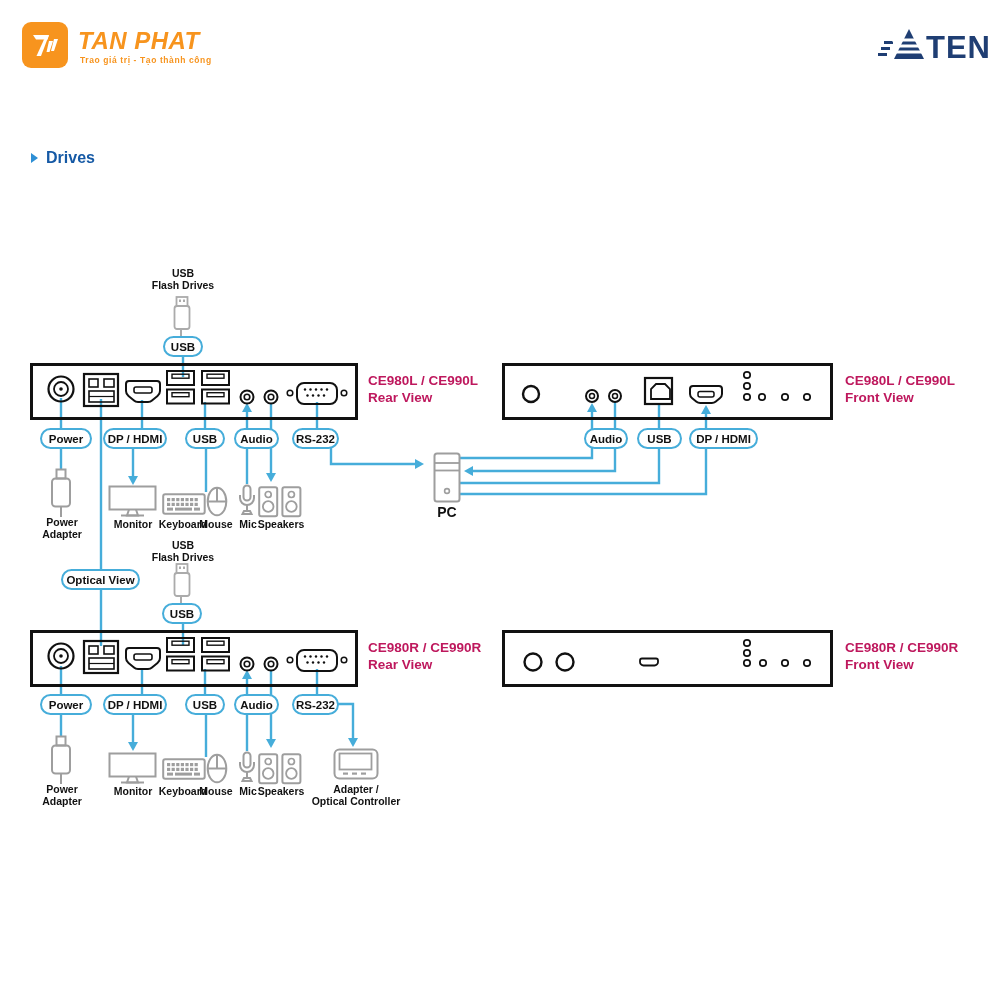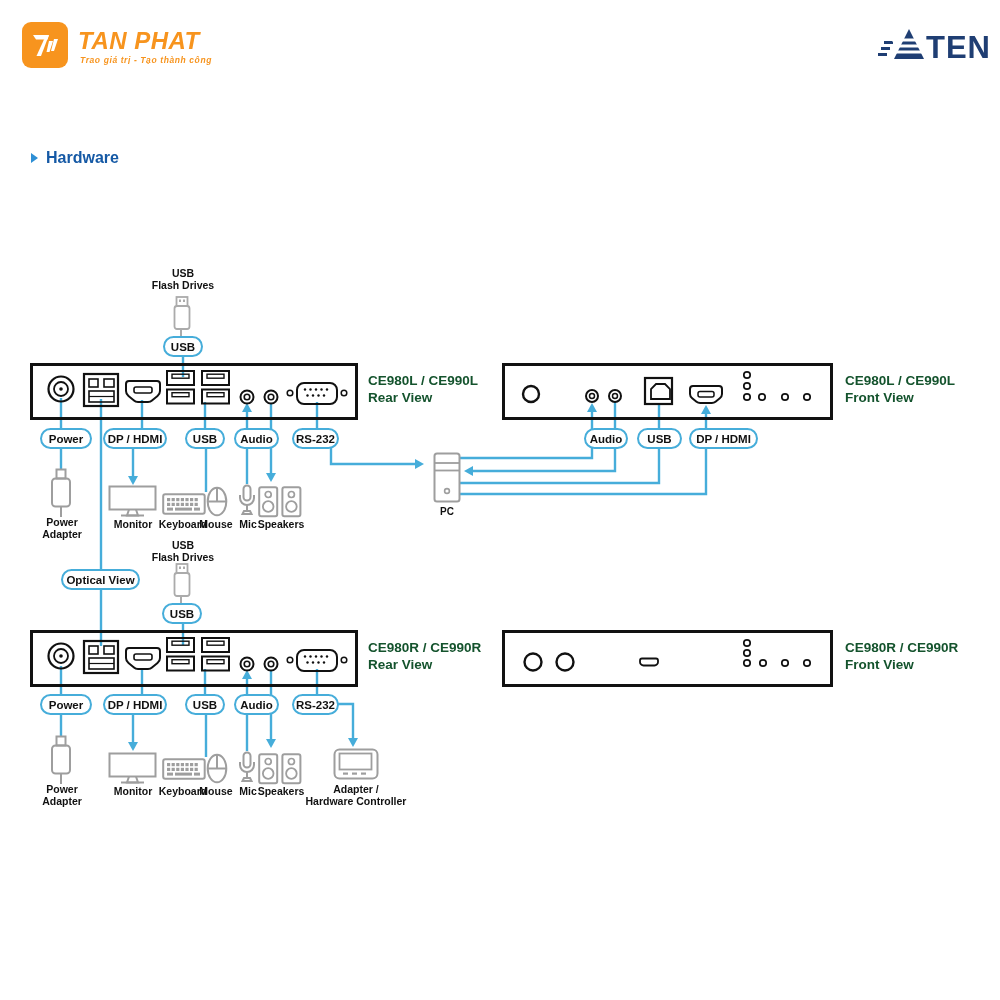--- a/index.html
+++ b/index.html
@@ -2,28 +2,28 @@
 <html><head>
 <meta charset="utf-8">
 <style>
   html,body{margin:0;padding:0;background:#fff;}
   body{width:1000px;height:1000px;position:relative;font-family:"Liberation Sans",sans-serif;color:#111;}
   .abs{position:absolute;}
   .pill{position:absolute;display:flex;align-items:center;justify-content:center;background:#fff;
         border:2.5px solid #46ADDA;border-radius:12px;font-weight:bold;font-size:11.5px;height:21px;
         box-sizing:border-box;white-space:nowrap;color:#111;}
   .device{position:absolute;border:3px solid #111;background:transparent;box-sizing:border-box;}
-  .devlbl{position:absolute;color:#14532d;font-weight:bold;font-size:13.5px;line-height:16.5px;white-space:nowrap;}
+  .devlbl{position:absolute;color:#be185d;font-weight:bold;font-size:13.5px;line-height:16.5px;white-space:nowrap;}
   .plabel{position:absolute;font-weight:bold;font-size:10.5px;line-height:12px;color:#111;text-align:center;white-space:nowrap;}
   .heading{position:absolute;left:46px;top:149px;font-size:16px;font-weight:bold;color:#1559A5;}
   .bullet{position:absolute;left:31px;top:153px;width:0;height:0;border-left:7px solid #2D8FD5;
           border-top:5px solid transparent;border-bottom:5px solid transparent;}
   .brandname{position:absolute;left:78px;top:27px;font-size:24px;font-weight:900;font-style:italic;
              color:#F7941E;letter-spacing:.5px;text-align:right;}
-  .brandtag{position:absolute;left:80px;top:55px;font-size:8.5px;font-style:italic;font-weight:bold;color:#F7941E;letter-spacing:.6px;}
+  .brandtag{position:absolute;left:80px;top:55px;font-size:8.5px;font-weight:bold;color:#F7941E;letter-spacing:.6px;}
   svg{display:block;}
 </style>
 </head>
 <body>
 
 <div class="abs" style="left:0;top:0;width:320px;height:80px;">
   <svg class="abs" style="left:22px;top:22px;" width="46" height="46" viewBox="0 0 46 46">
     <rect x="0" y="0" width="46" height="46" rx="9" fill="#F7941E"></rect>
     <g fill="#fff">
       <polygon points="11,13 27,13 25.5,17.5 14,17.5"></polygon>
@@ -45,21 +45,21 @@
   </g>
   <g stroke="#fff" stroke-width="3">
     <line x1="16" y1="14" x2="49" y2="14"></line>
     <line x1="14" y1="20" x2="49" y2="20"></line>
     <line x1="12" y1="26" x2="49" y2="26"></line>
   </g>
   <text x="50" y="32" font-family="Liberation Sans,sans-serif" font-size="31" font-weight="bold" fill="#1F3E73" letter-spacing="1">TEN</text>
 </svg>
 
 <span class="bullet"></span>
-<div class="heading">Hardware</div>
+<div class="heading">Drives</div>
 
 <svg class="abs" style="left:0;top:0;" width="1000" height="1000" viewBox="0 0 1000 1000">
   <g stroke="#46ADDA" stroke-width="2.4" fill="none">
 
     <path d="M101 399 V646"></path>
 
     <path d="M183 355 V377"></path>
     <path d="M61 398 V429"></path> 
       <path d="M61 447 V470"></path>
     <path d="M142 400 V429"></path> 
@@ -408,21 +408,21 @@
 
 <div class="plabel" style="left:36px;top:516px;width:52px;">
   <div>Power</div>
     <div>Adapter</div>
 </div>
 <div class="plabel" style="left:106px;top:518px;width:54px;">Monitor</div>
 <div class="plabel" style="left:156px;top:518px;width:54px;">Keyboard</div>
 <div class="plabel" style="left:196px;top:518px;width:40px;">Mouse</div>
 <div class="plabel" style="left:237px;top:518px;width:22px;">Mic</div>
 <div class="plabel" style="left:256px;top:518px;width:50px;">Speakers</div>
-<div class="plabel" style="left:432px;top:506px;width:30px;font-size:10px;">PC</div>
+<div class="plabel" style="left:432px;top:506px;width:30px;font-size:14px;">PC</div>
 
 <svg class="abs" style="left:50px;top:735px;" width="24" height="52" viewBox="0 0 24 52">
   <g stroke="#9E9E9E" fill="none" stroke-width="2">
     <rect x="6.5" y="1.5" width="9" height="9"></rect>
       <rect x="2" y="10.5" width="18" height="28" rx="3.5"></rect>
       <line x1="11" y1="38.5" x2="11" y2="49"></line>
   </g>
 </svg>
 <svg class="abs" style="left:108px;top:752px;" width="50" height="34" viewBox="0 0 50 34">
   <g stroke="#9E9E9E" fill="none" stroke-width="2">
@@ -494,14 +494,14 @@
   <div>Power</div>
     <div>Adapter</div>
 </div>
 <div class="plabel" style="left:106px;top:785px;width:54px;">Monitor</div>
 <div class="plabel" style="left:156px;top:785px;width:54px;">Keyboard</div>
 <div class="plabel" style="left:196px;top:785px;width:40px;">Mouse</div>
 <div class="plabel" style="left:237px;top:785px;width:22px;">Mic</div>
 <div class="plabel" style="left:256px;top:785px;width:50px;">Speakers</div>
 <div class="plabel" style="left:302px;top:783px;width:108px;">
   <div>Adapter /</div>
-    <div>Hardware Controller</div>
+    <div>Optical Controller</div>
 </div>
 
 </body></html>

